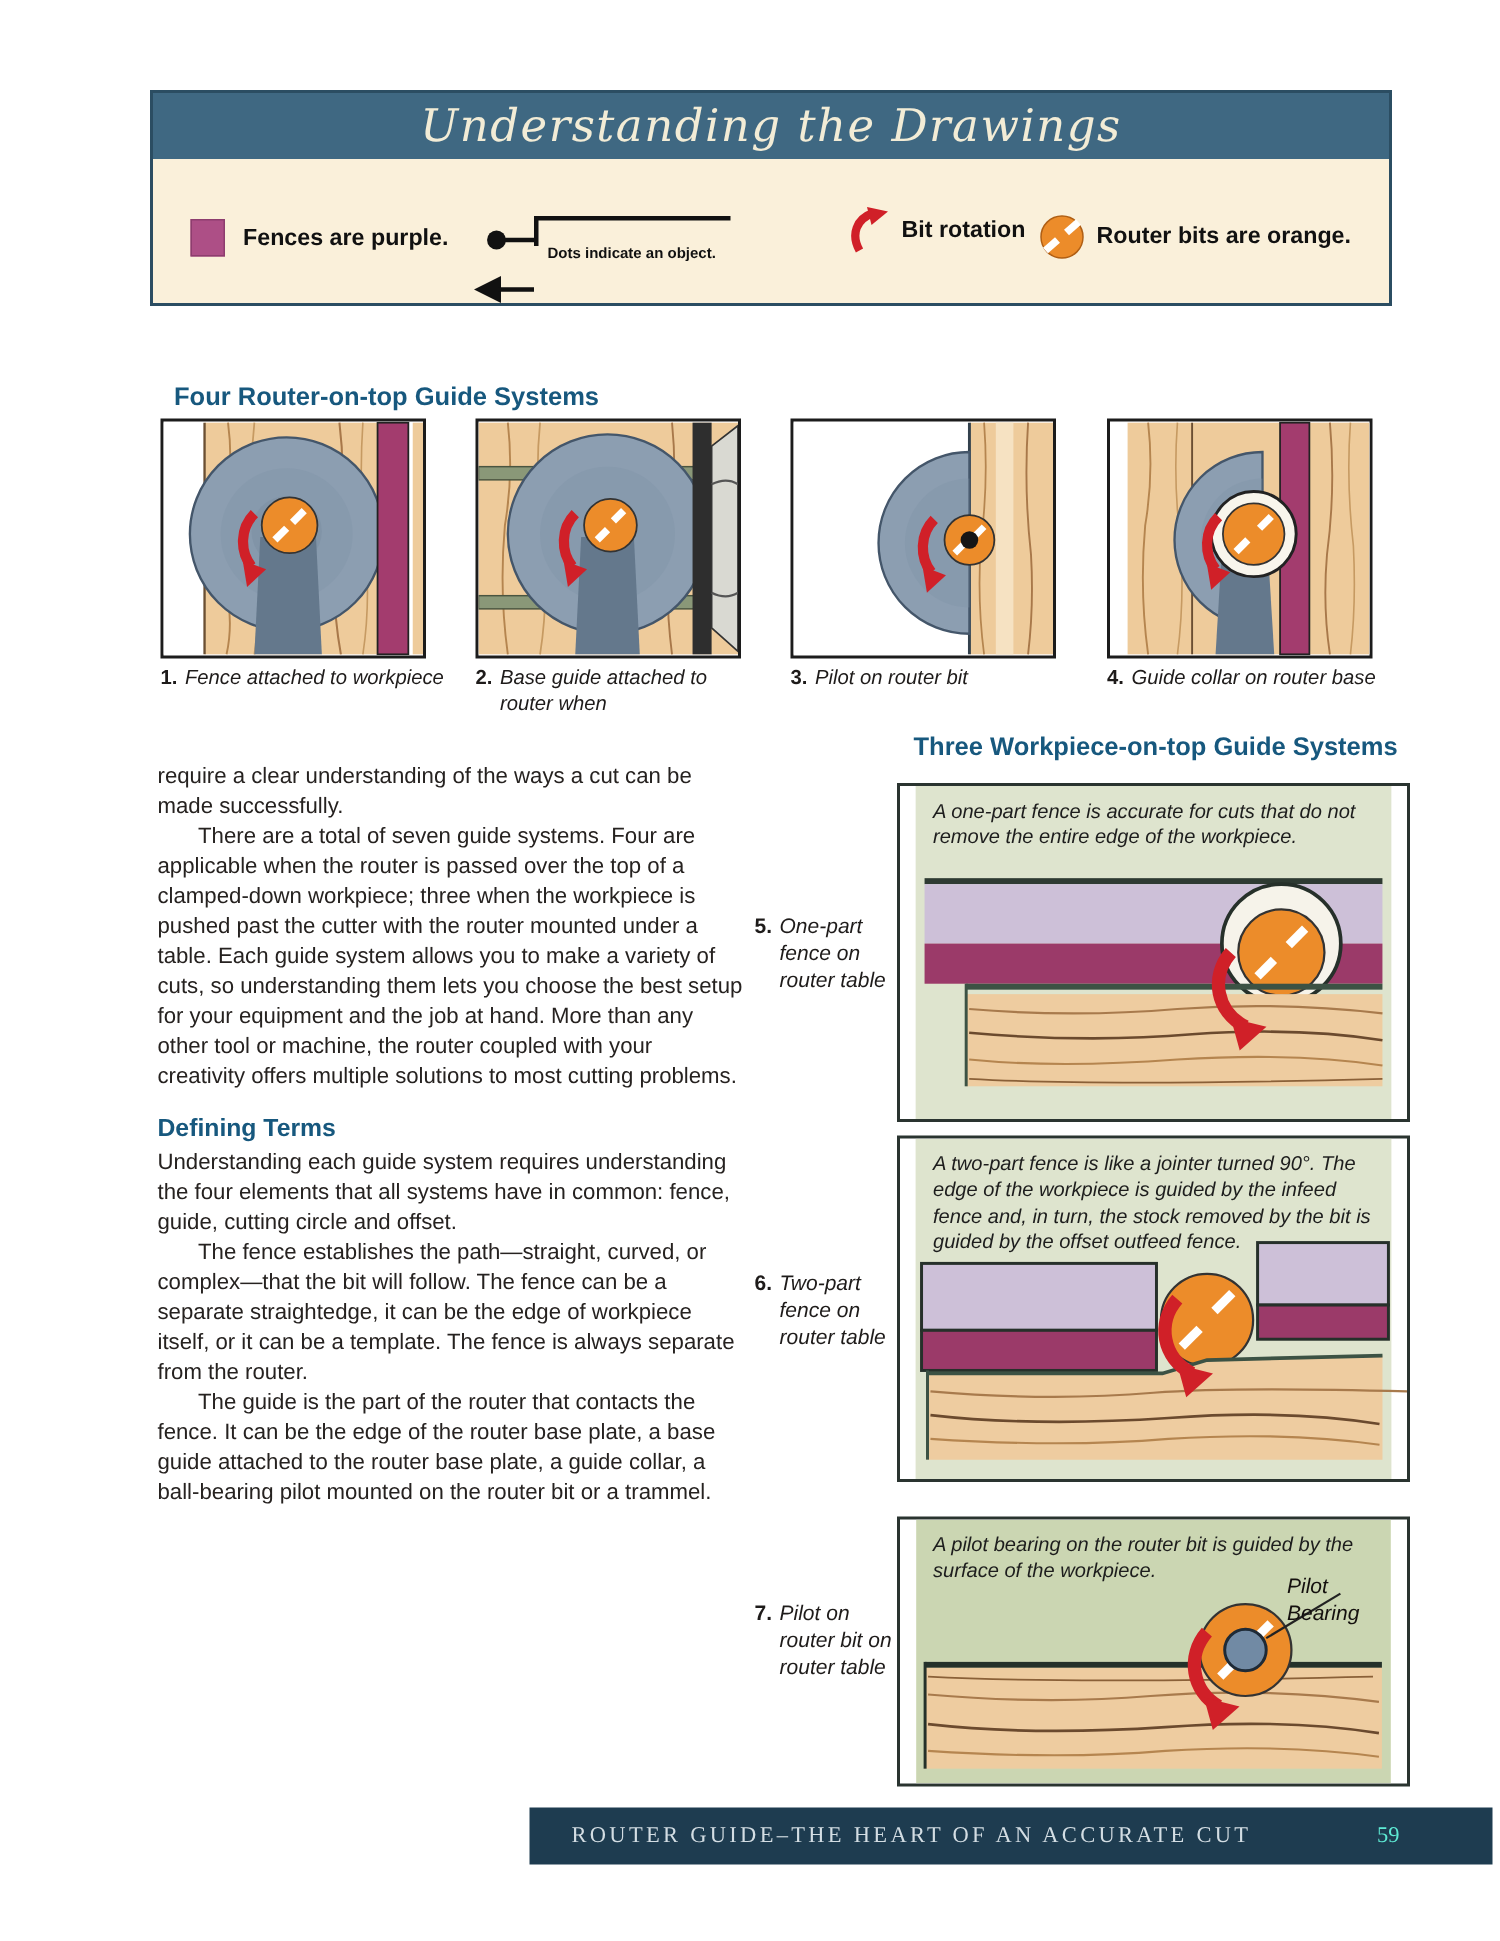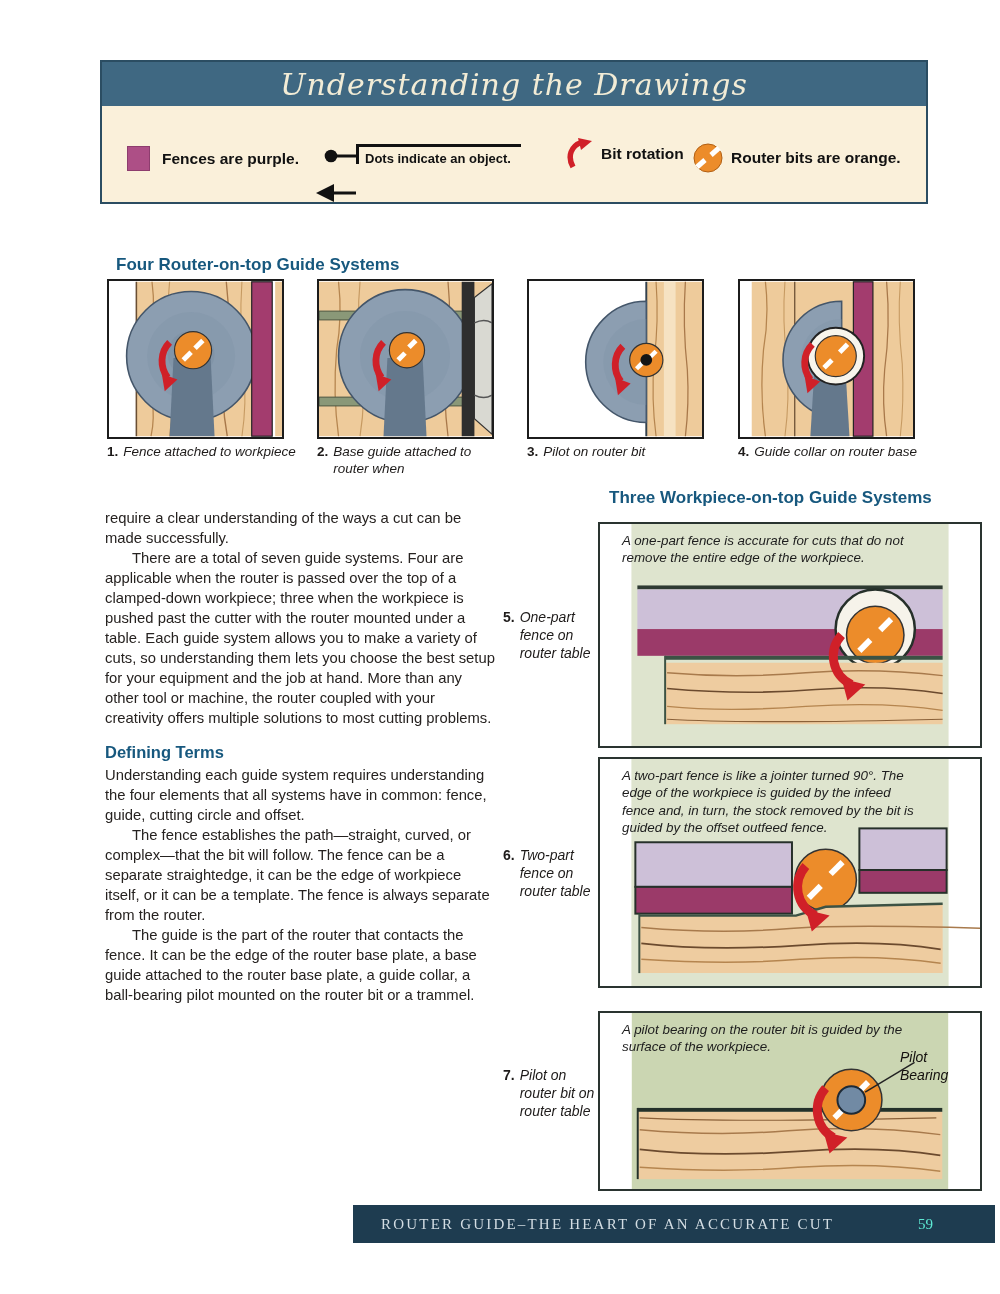--- a/index.html
+++ b/index.html
@@ -9,22 +9,22 @@
   
   .info-box{position:absolute;left:100px;top:60px;width:828px;height:144px;
             background:#faf0da;border:2px solid #2b4d62;box-sizing:border-box;}
   .banner{height:44px;background:#3f6882;display:flex;align-items:center;justify-content:center;}
   .banner-title{font-family:"DejaVu Serif","Liberation Serif",serif;font-style:italic;
                 font-size:30px;color:#f2ecd6;letter-spacing:1px;}
   .legend{position:relative;height:138px;}
   .legend-item{position:absolute;display:flex;align-items:center;}
   .legend-label{font-weight:bold;font-size:15.5px;color:#111;white-space:nowrap;}
   .swatch{width:21px;height:23px;background:#ad4f86;border:1px solid #8d3d6e;margin-right:12px;}
-  .bracket-label{position:relative;font-weight:bold;font-size:13px;color:#111;
-                 white-space:nowrap;padding:7px 6px 0 7px;}
+  .bracket-label{position:relative;font-weight:bold;font-size:10px;color:#111;
+                 white-space:nowrap;padding:20px 6px 0 7px;}
   .bracket-label::before{content:'';position:absolute;left:-2px;top:0;right:-4px;height:17px;
                  border-top:3px solid #111;border-left:3px solid #111;}
   .legend-svg{display:block;}
 
   
   .section-heading{position:absolute;font-weight:bold;font-size:17px;color:#17587e;margin-left:11px;}
 
   
   .panel{position:absolute;top:279px;width:177px;height:160px;border:2px solid #1c1c1c;
          box-sizing:border-box;background:#fff;}
@@ -34,21 +34,21 @@
   .cap-text{font-style:italic;}
 
   
   .body-col{position:absolute;left:105px;top:508px;width:390px;font-size:14.8px;
             line-height:20px;color:#262220;}
   .body-col p{margin:0;}
   .body-col p.indent{text-indent:27px;}
   .sub-heading{font-weight:bold;font-size:16.5px;color:#17587e;margin:14px 0 3px 0;}
 
   
-  .fig-box{position:absolute;left:598px;width:384px;border:2px solid #2a3430;
+  .fig-box{position:absolute;left:598px;width:342px;border:2px solid #2a3430;
            box-sizing:border-box;overflow:hidden;}
   .fig-box svg{position:absolute;left:0;top:0;width:100%;height:100%;}
   .fig-note{position:absolute;left:22px;top:8px;width:292px;font-style:italic;
             font-size:13.4px;line-height:1.3;color:#1d1d1d;z-index:2;}
   .fig-caption{position:absolute;left:503px;display:flex;font-size:14px;line-height:1.3;}
   .fig-caption .cap-text{width:80px;}
   .callout{position:absolute;right:10px;top:36px;width:70px;font-style:italic;
            font-size:14px;line-height:1.25;color:#14100e;z-index:2;}
 
   

